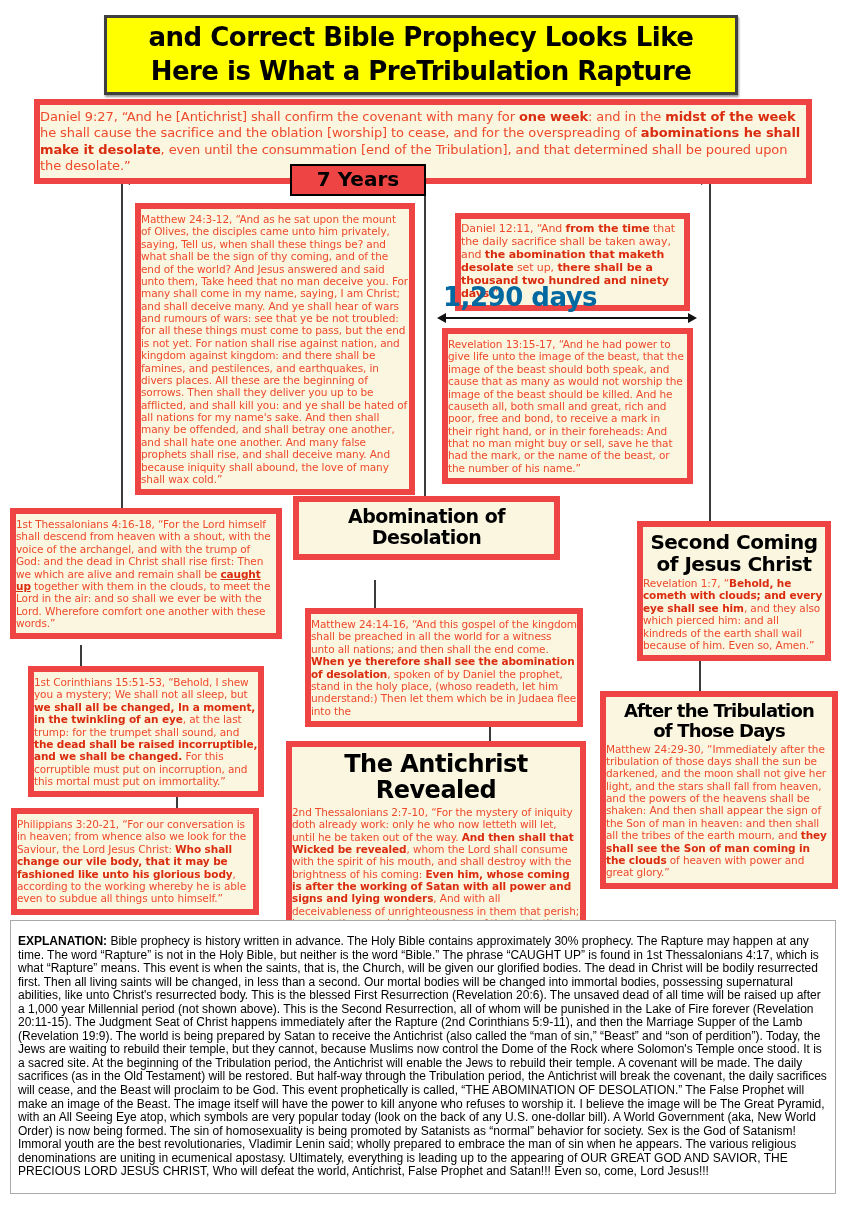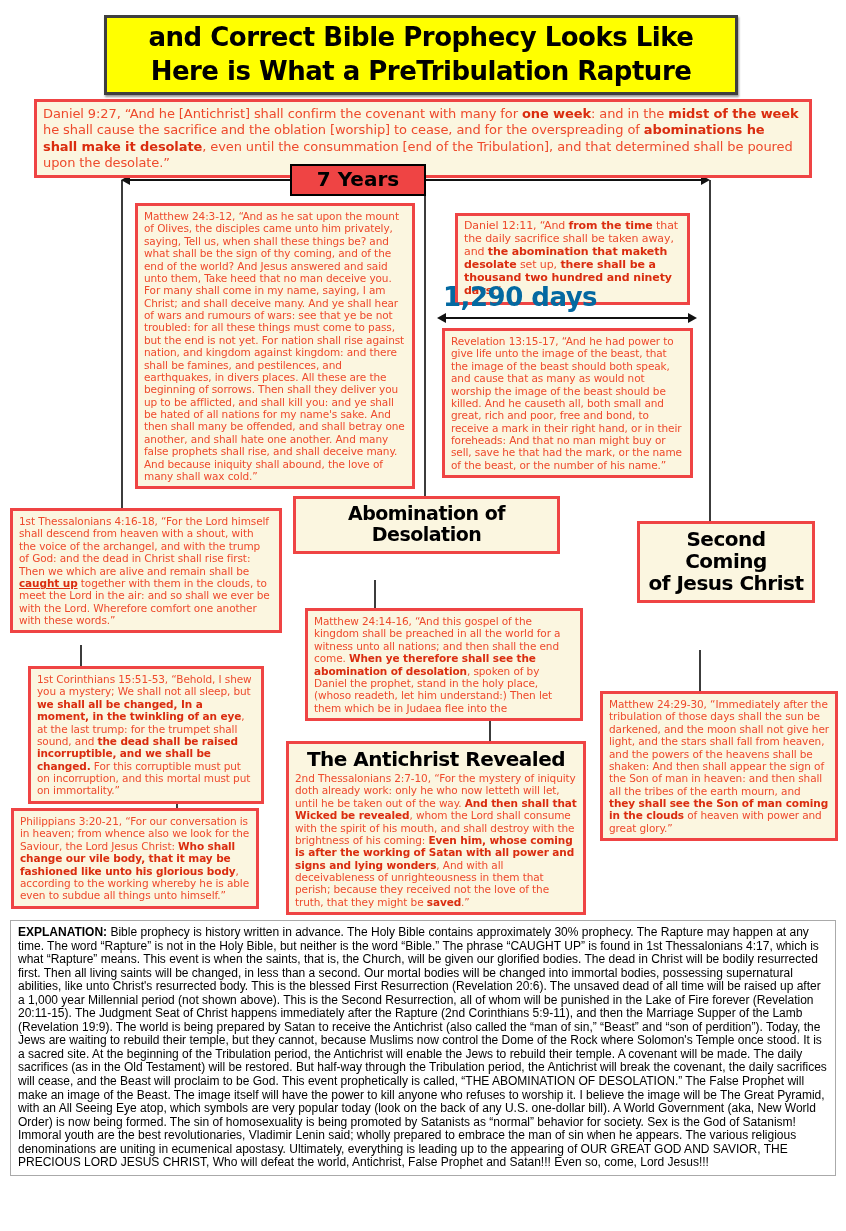--- a/index.html
+++ b/index.html
@@ -2,29 +2,29 @@
 <html><head>
 <meta charset="utf-8">
 <style>
   html,body{margin:0;padding:0;background:#fff;}
   .page{position:relative;width:846px;height:1231px;background:#ffffff;font-family:"DejaVu Sans",sans-serif;overflow:hidden;}
   .vline{position:absolute;width:2px;background:#3c3c3c;z-index:0;}
   .hline{position:absolute;height:2px;background:#111;z-index:0;}
   .ah{position:absolute;width:0;height:0;border-top:5px solid transparent;border-bottom:5px solid transparent;z-index:0;}
   .ah-l{border-right:9px solid #111;}
   .ah-r{border-left:9px solid #111;}
-  .box{position:absolute;box-sizing:border-box;background:#FBF6E0;border:3px solid #ef4444;padding:4px 6px;z-index:1;}
+  .box{position:absolute;box-sizing:border-box;background:#FBF6E0;border:6px solid #ef4444;padding:4px 0;z-index:1;}
   .verse{color:#EE4A2C;font-size:10.5px;line-height:1.18;letter-spacing:-0.1px;}
   .verse .b{font-weight:bold;color:#DA2D0F;}
   .verse .u{text-decoration:underline;}
   .heading{color:#000;font-weight:bold;text-align:center;line-height:1.1;letter-spacing:-0.5px;margin-bottom:2px;}
   .title-box{position:absolute;left:104px;top:15px;width:634px;box-sizing:border-box;background:#FFFF00;border:3px solid #3f3f3f;box-shadow:1px 2px 2px #999;color:#000;font-weight:bold;font-size:26px;line-height:1.3;text-align:center;padding:3px 0;letter-spacing:-0.5px;z-index:1;}
   .years-box{position:absolute;left:290px;top:164px;width:136px;height:32px;box-sizing:border-box;background:#ef4444;border:2px solid #000;color:#000;font-weight:bold;font-size:20px;text-align:center;line-height:27px;z-index:2;}
   .days-label{position:absolute;left:443px;top:282px;width:259px;text-align:left;color:#0369a1;font-weight:bold;font-size:26px;letter-spacing:-0.5px;z-index:1;}
-  .explanation{background:#ffffff;border:1px solid #aaa;color:#000;font-family:"Liberation Sans",sans-serif;font-size:12px;line-height:1.13;letter-spacing:0;padding:5px 7px;}
+  .explanation{background:#ffffff;border:1px solid #aaa;color:#000;font-family:"Liberation Sans",sans-serif;font-size:12px;line-height:1.13;letter-spacing:0;padding:14px 7px;}
   .explanation .b{font-weight:bold;}
 </style>
 </head>
 <body>
 
 <div class="page">
 
   <div class="vline" style="left:121px;top:180px;height:330px"></div>
   <div class="vline" style="left:424px;top:192px;height:318px"></div>
   <div class="vline" style="left:709px;top:180px;height:345px"></div>
@@ -67,30 +67,35 @@
 
   <div class="box verse" style="left:11px;top:808px;width:248px"><span>Philippians 3:20-21, “For our conversation is in heaven; from whence also we look for the Saviour, the Lord Jesus Christ: </span><span class="b">Who shall change our vile body, that it may be fashioned like unto his glorious body</span><span>, according to the working whereby he is able even to subdue all things unto himself.”</span></div>
 
   <div class="box" style="left:293px;top:496px;width:267px">
     <div class="heading" style="font-size:19px">Abomination of Desolation</div>
   </div>
 
   <div class="box verse" style="left:305px;top:608px;width:278px"><span>Matthew 24:14-16, “And this gospel of the kingdom shall be preached in all the world for a witness unto all nations; and then shall the end come. </span><span class="b">When ye therefore shall see the abomination of desolation</span><span>, spoken of by Daniel the prophet, stand in the holy place, (whoso readeth, let him understand:) Then let them which be in Judaea flee into the</span></div>
 
   <div class="box" style="left:286px;top:741px;width:300px">
-    <div class="heading" style="font-size:20px">The Antichrist Revealed</div>
+    <div class="heading" style="font-size:24px">The Antichrist Revealed</div>
     <div class="verse"><span>2nd Thessalonians 2:7-10, “For the mystery of iniquity doth already work: only he who now letteth will let, until he be taken out of the way. </span><span class="b">And then shall that Wicked be revealed</span><span>, whom the Lord shall consume with the spirit of his mouth, and shall destroy with the brightness of his coming: </span><span class="b">Even him, whose coming is after the working of Satan with all power and signs and lying wonders</span><span>, And with all deceivableness of unrighteousness in them that perish; because they received not the love of the truth, that they might be </span><span class="b">saved</span><span>.”</span></div>
   </div>
 
-  <div class="box" style="left:637px;top:521px;width:178px">
+  <div class="box" style="left:637px;top:521px;width:194px">
     <div class="heading" style="font-size:20px">
       <div>Second Coming</div>
       <div>of Jesus Christ</div>
     </div>
+    <div class="verse"><span>Revelation 1:7, “</span><span class="b">Behold, he cometh with clouds; and every eye shall see him</span><span>, and they also which pierced him: and all kindreds of the earth shall wail because of him. Even so, Amen.”</span></div>
   </div>
 
   <div class="box" style="left:600px;top:691px;width:238px">
+    <div class="heading" style="font-size:18px;letter-spacing:-0.8px">
+      <div>After the Tribulation</div>
+      <div>of Those Days</div>
+    </div>
     <div class="verse"><span>Matthew 24:29-30, “Immediately after the tribulation of those days shall the sun be darkened, and the moon shall not give her light, and the stars shall fall from heaven, and the powers of the heavens shall be shaken: And then shall appear the sign of the Son of man in heaven: and then shall all the tribes of the earth mourn, and </span><span class="b">they shall see the Son of man coming in the clouds</span><span> of heaven with power and great glory.”</span></div>
   </div>
 
   <div class="box explanation" style="left:10px;top:920px;width:826px"><span class="b">EXPLANATION:</span><span> Bible prophecy is history written in advance. The Holy Bible contains approximately 30% prophecy. The Rapture may happen at any time. The word “Rapture” is not in the Holy Bible, but neither is the word “Bible.” The phrase “CAUGHT UP” is found in 1st Thessalonians 4:17, which is what “Rapture” means. This event is when the saints, that is, the Church, will be given our glorified bodies. The dead in Christ will be bodily resurrected first. Then all living saints will be changed, in less than a second. Our mortal bodies will be changed into immortal bodies, possessing supernatural abilities, like unto Christ's resurrected body. This is the blessed First Resurrection (Revelation 20:6). The unsaved dead of all time will be raised up after a 1,000 year Millennial period (not shown above). This is the Second Resurrection, all of whom will be punished in the Lake of Fire forever (Revelation 20:11-15). The Judgment Seat of Christ happens immediately after the Rapture (2nd Corinthians 5:9-11), and then the Marriage Supper of the Lamb (Revelation 19:9). The world is being prepared by Satan to receive the Antichrist (also called the “man of sin,” “Beast” and “son of perdition”). Today, the Jews are waiting to rebuild their temple, but they cannot, because Muslims now control the Dome of the Rock where Solomon's Temple once stood. It is a sacred site. At the beginning of the Tribulation period, the Antichrist will enable the Jews to rebuild their temple. A covenant will be made. The daily sacrifices (as in the Old Testament) will be restored. But half-way through the Tribulation period, the Antichrist will break the covenant, the daily sacrifices will cease, and the Beast will proclaim to be God. This event prophetically is called, “THE ABOMINATION OF DESOLATION.” The False Prophet will make an image of the Beast. The image itself will have the power to kill anyone who refuses to worship it. I believe the image will be The Great Pyramid, with an All Seeing Eye atop, which symbols are very popular today (look on the back of any U.S. one-dollar bill). A World Government (aka, New World Order) is now being formed. The sin of homosexuality is being promoted by Satanists as “normal” behavior for society. Sex is the God of Satanism! Immoral youth are the best revolutionaries, Vladimir Lenin said; wholly prepared to embrace the man of sin when he appears. The various religious denominations are uniting in ecumenical apostasy. Ultimately, everything is leading up to the appearing of OUR GREAT GOD AND SAVIOR, THE PRECIOUS LORD JESUS CHRIST, Who will defeat the world, Antichrist, False Prophet and Satan!!! Even so, come, Lord Jesus!!!</span></div>
 
 </div>
 
 </body></html>

